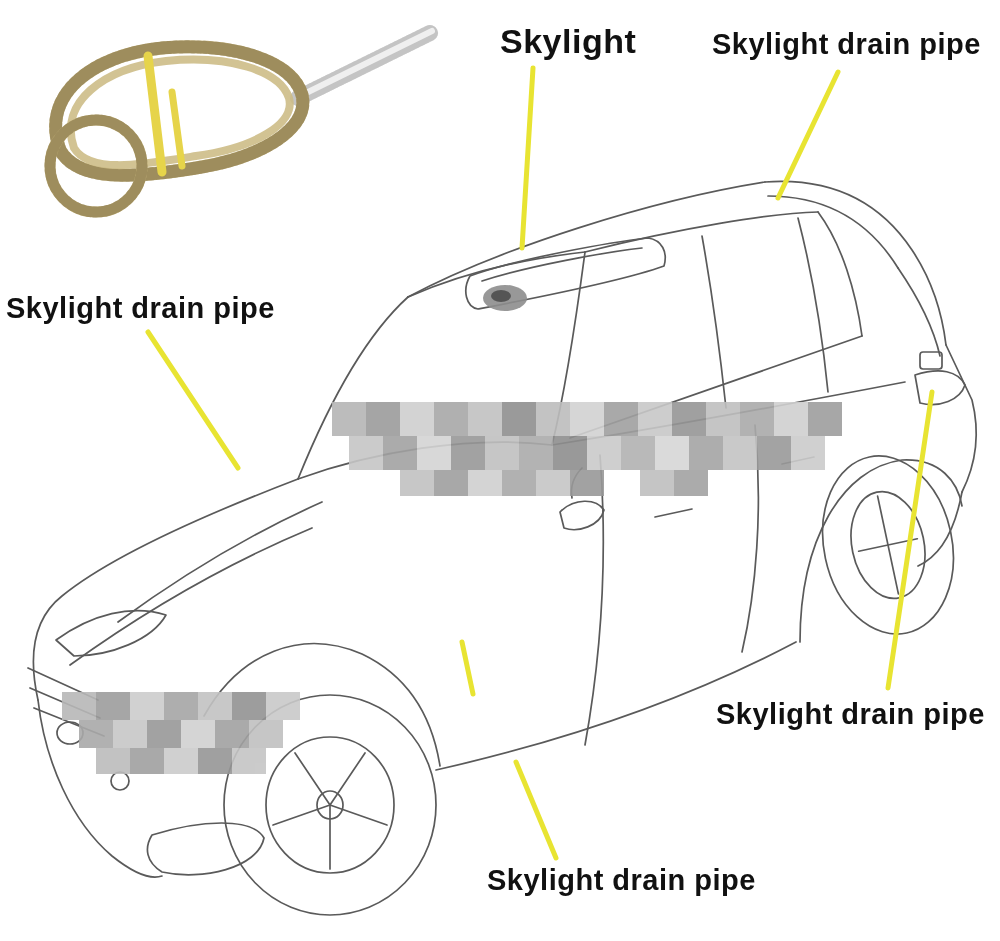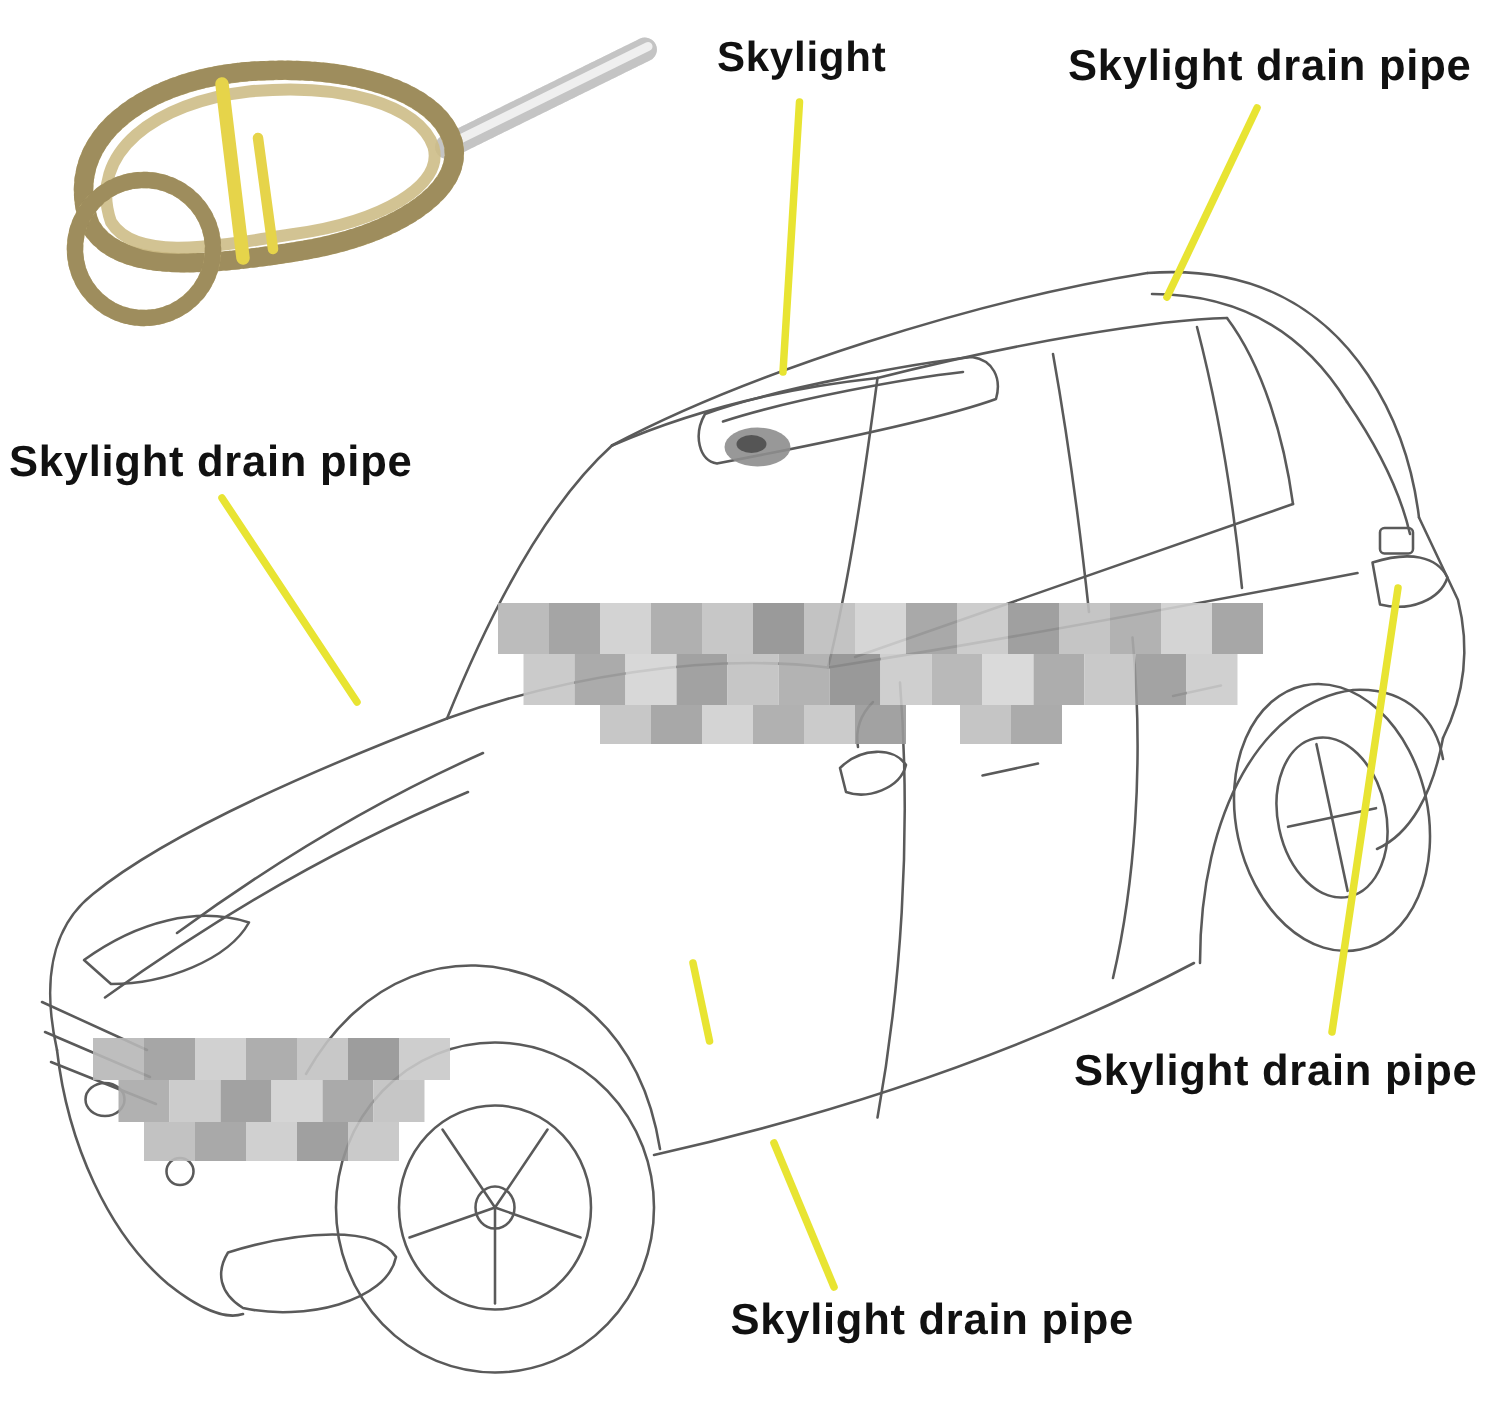--- a/index.html
+++ b/index.html
@@ -11,21 +11,21 @@
     font-family:"Liberation Sans", sans-serif;
   }
   .stage svg{position:absolute;left:0;top:0;}
   .label{
     position:absolute;
     font-weight:700;
     color:#111111;
     white-space:nowrap;
     letter-spacing:0.5px;
   }
-  .label.skylight{left:478px;top:22px;font-size:28px;}
+  .label.skylight{left:500px;top:22px;font-size:34px;}
   .label.tr{left:712px;top:28px;font-size:29px;}
   .label.lf{left:6px;top:292px;font-size:29px;}
   .label.br{left:716px;top:698px;font-size:29px;}
   .label.bc{left:487px;top:864px;font-size:29px;}
 </style>
 </head>
 <body>
 
 <div class="stage">
 

